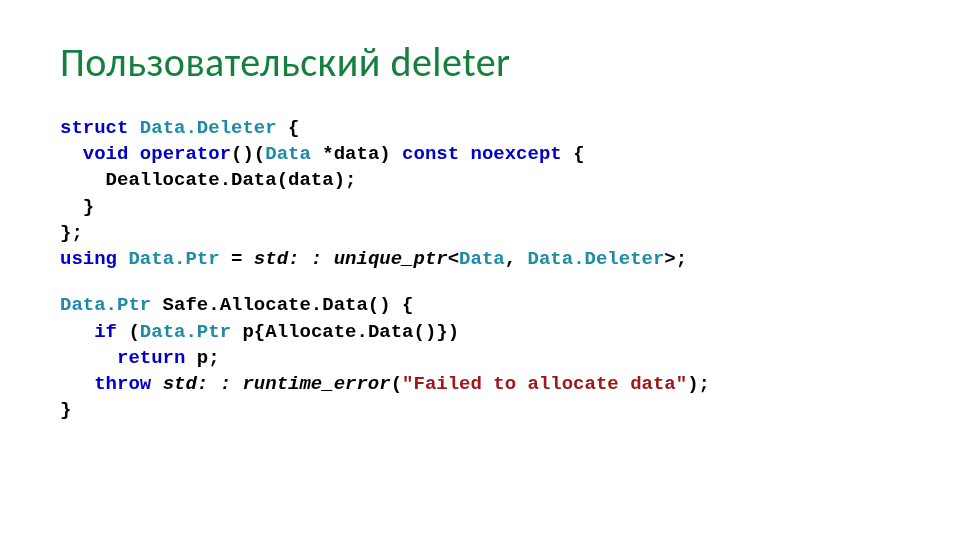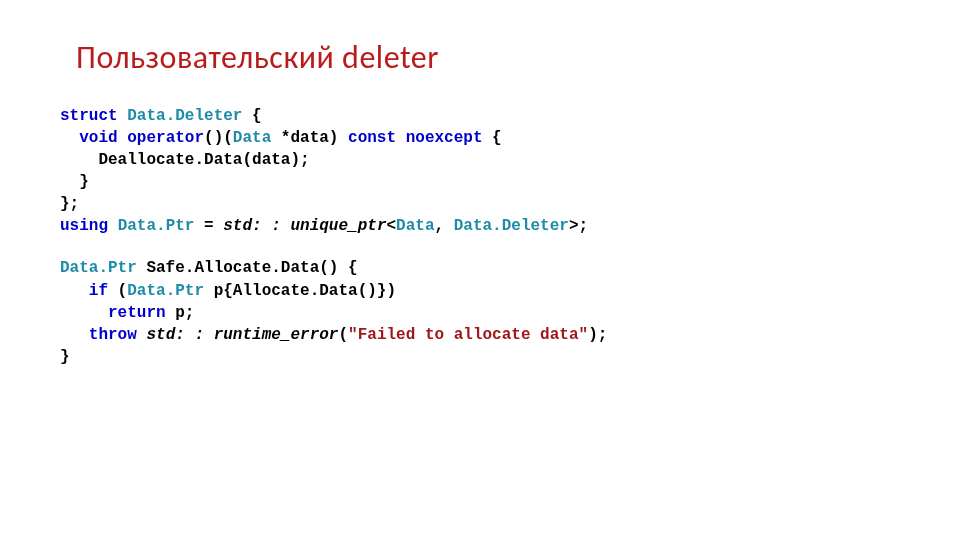--- a/index.html
+++ b/index.html
@@ -9,30 +9,30 @@
     height: 540px;
     background: #ffffff;
     font-family: Calibri, Arial, sans-serif;
     color: #000;
   }
   .slide {
     box-sizing: border-box;
     padding: 38px 60px 0 60px;
   }
   .title {
-    font-size: 32px;
+    font-size: 40px;
     font-weight: 400;
     letter-spacing: 0.5px;
-    margin: 0 0 28px 16px;
-    color: #b91c1c;
+    margin: 0 0 28px 0;
+    color: #15803d;
   }
   pre.code {
     margin: 0;
     font-family: Consolas, "Courier New", monospace;
-    font-size: 16px;
+    font-size: 19px;
     line-height: 1.38;
     white-space: pre;
     font-weight: bold;
     color: #000;
   }
   .kw   { color: #0000cc; font-weight: bold; }
   .type { color: #1e8ba8; font-weight: bold; }
   .emph { font-style: italic; }
   .str  { color: #a01818; font-weight: bold; }
   .spacer { height: 20px; }

